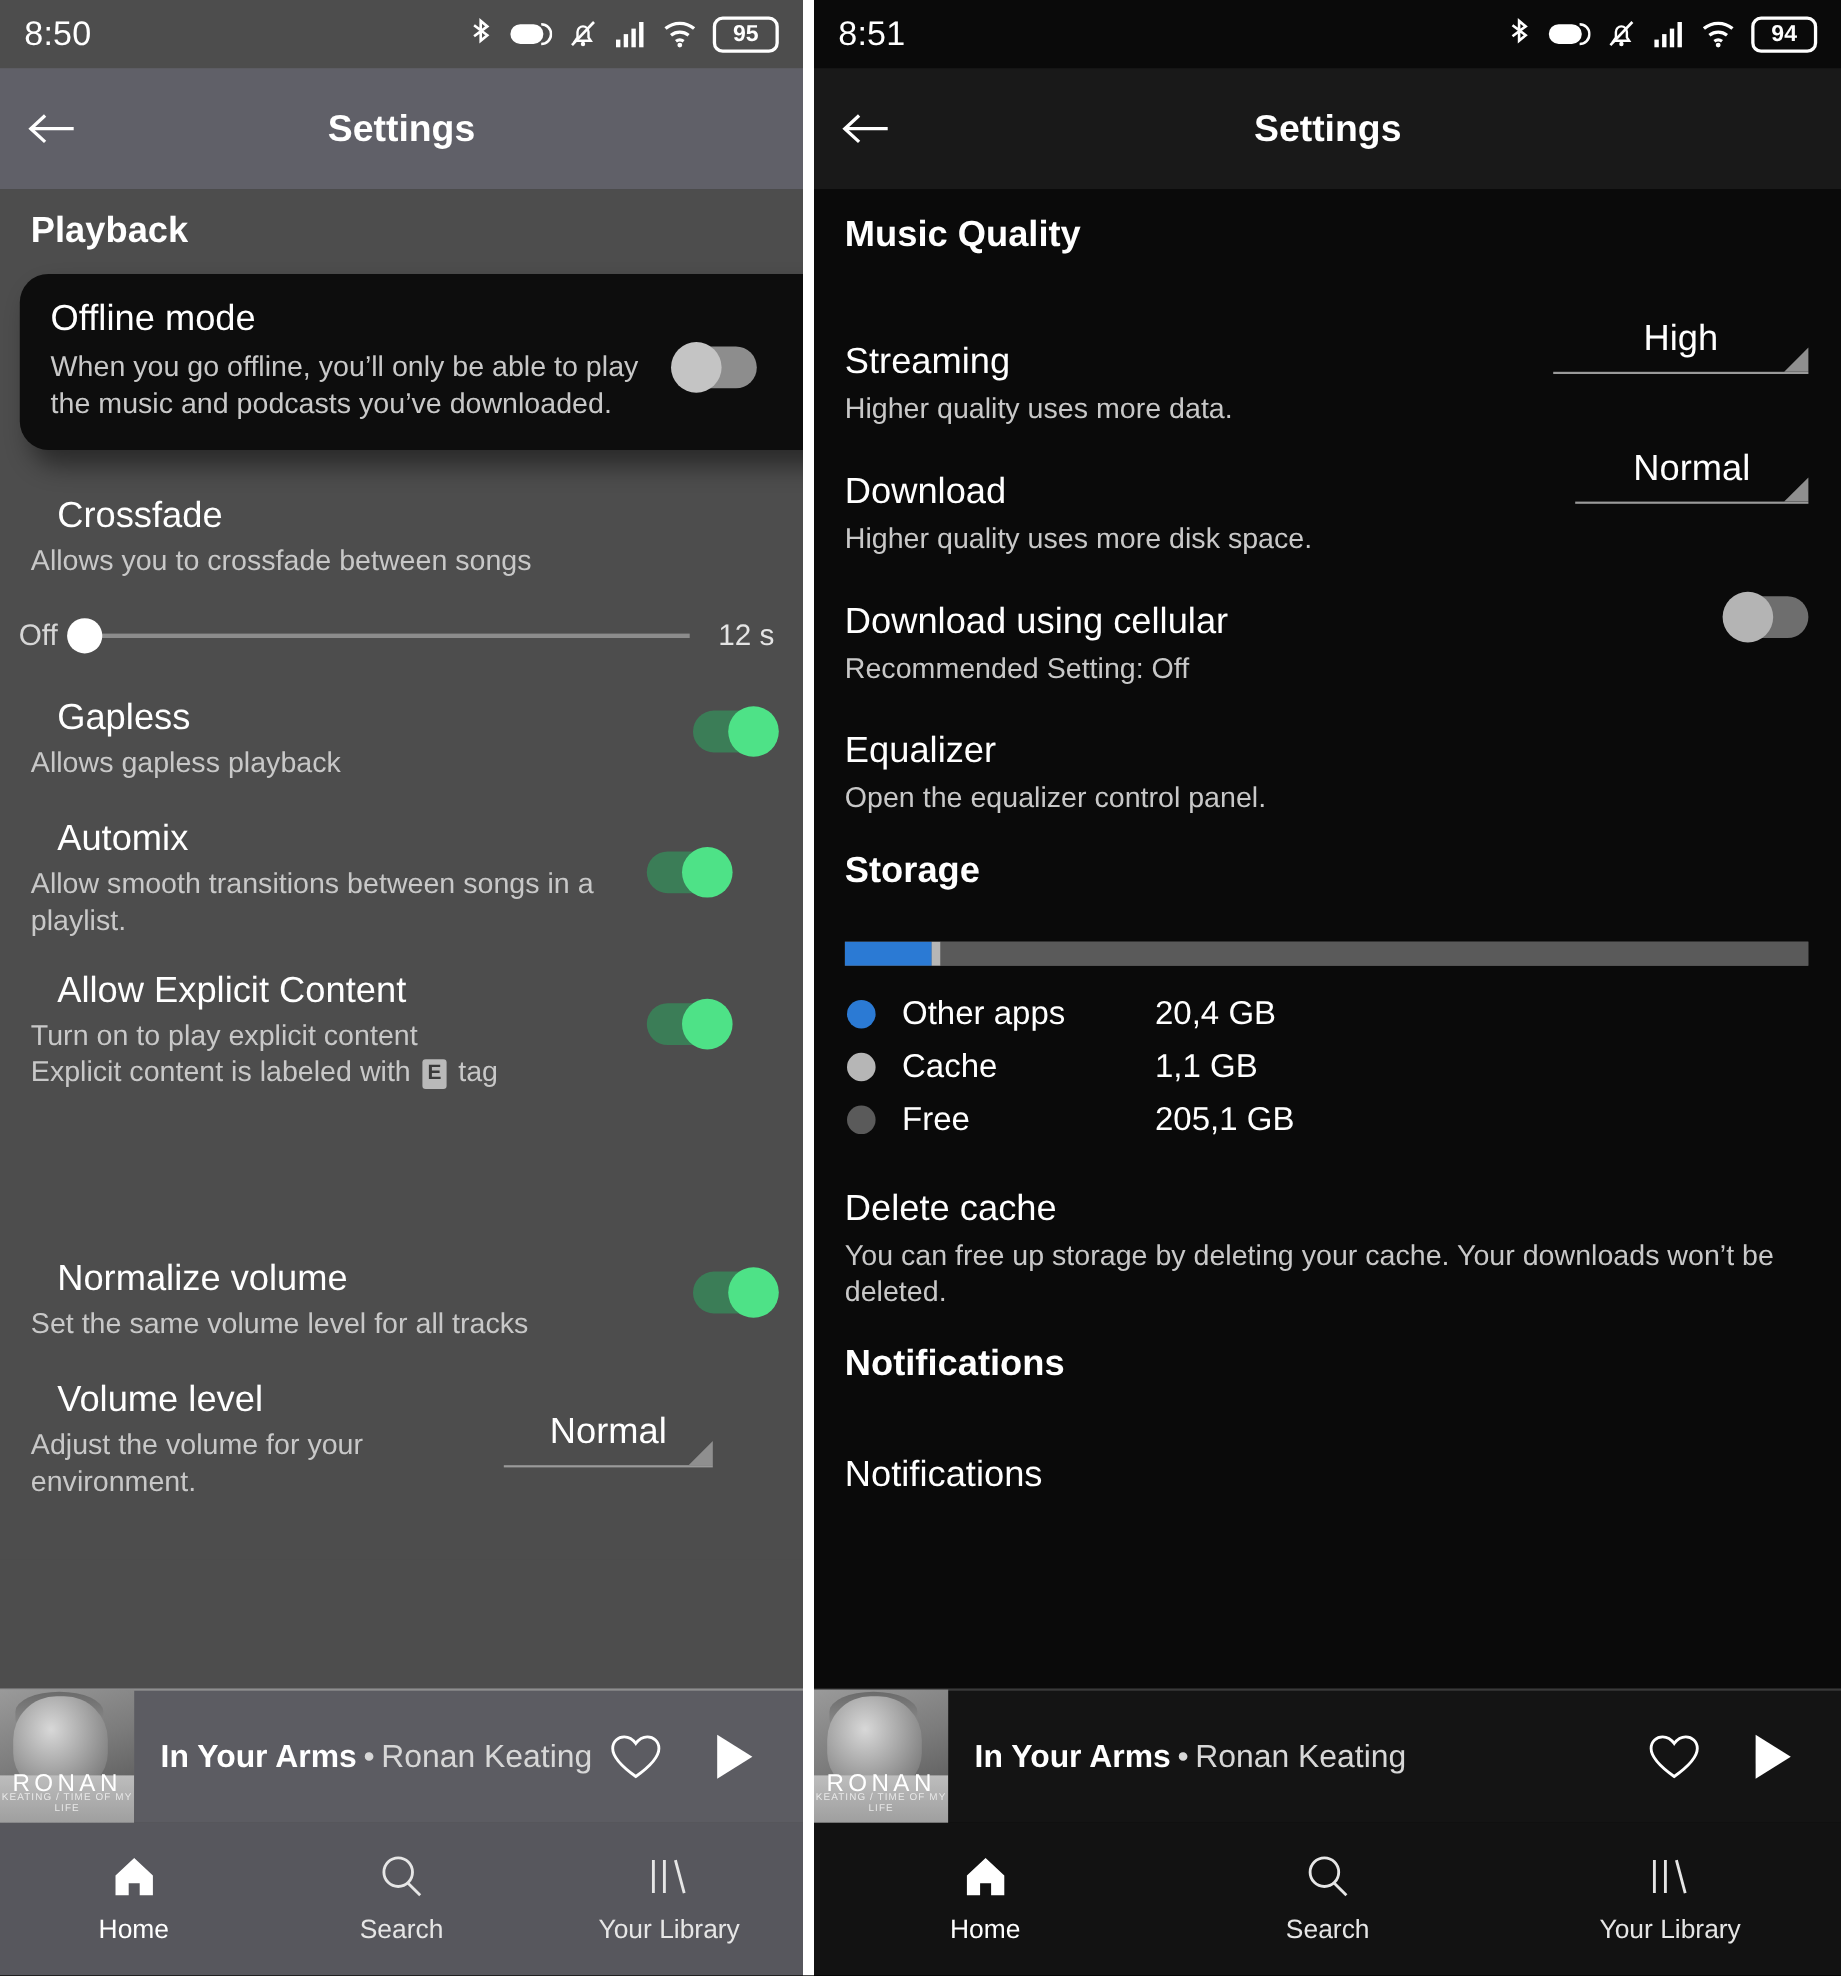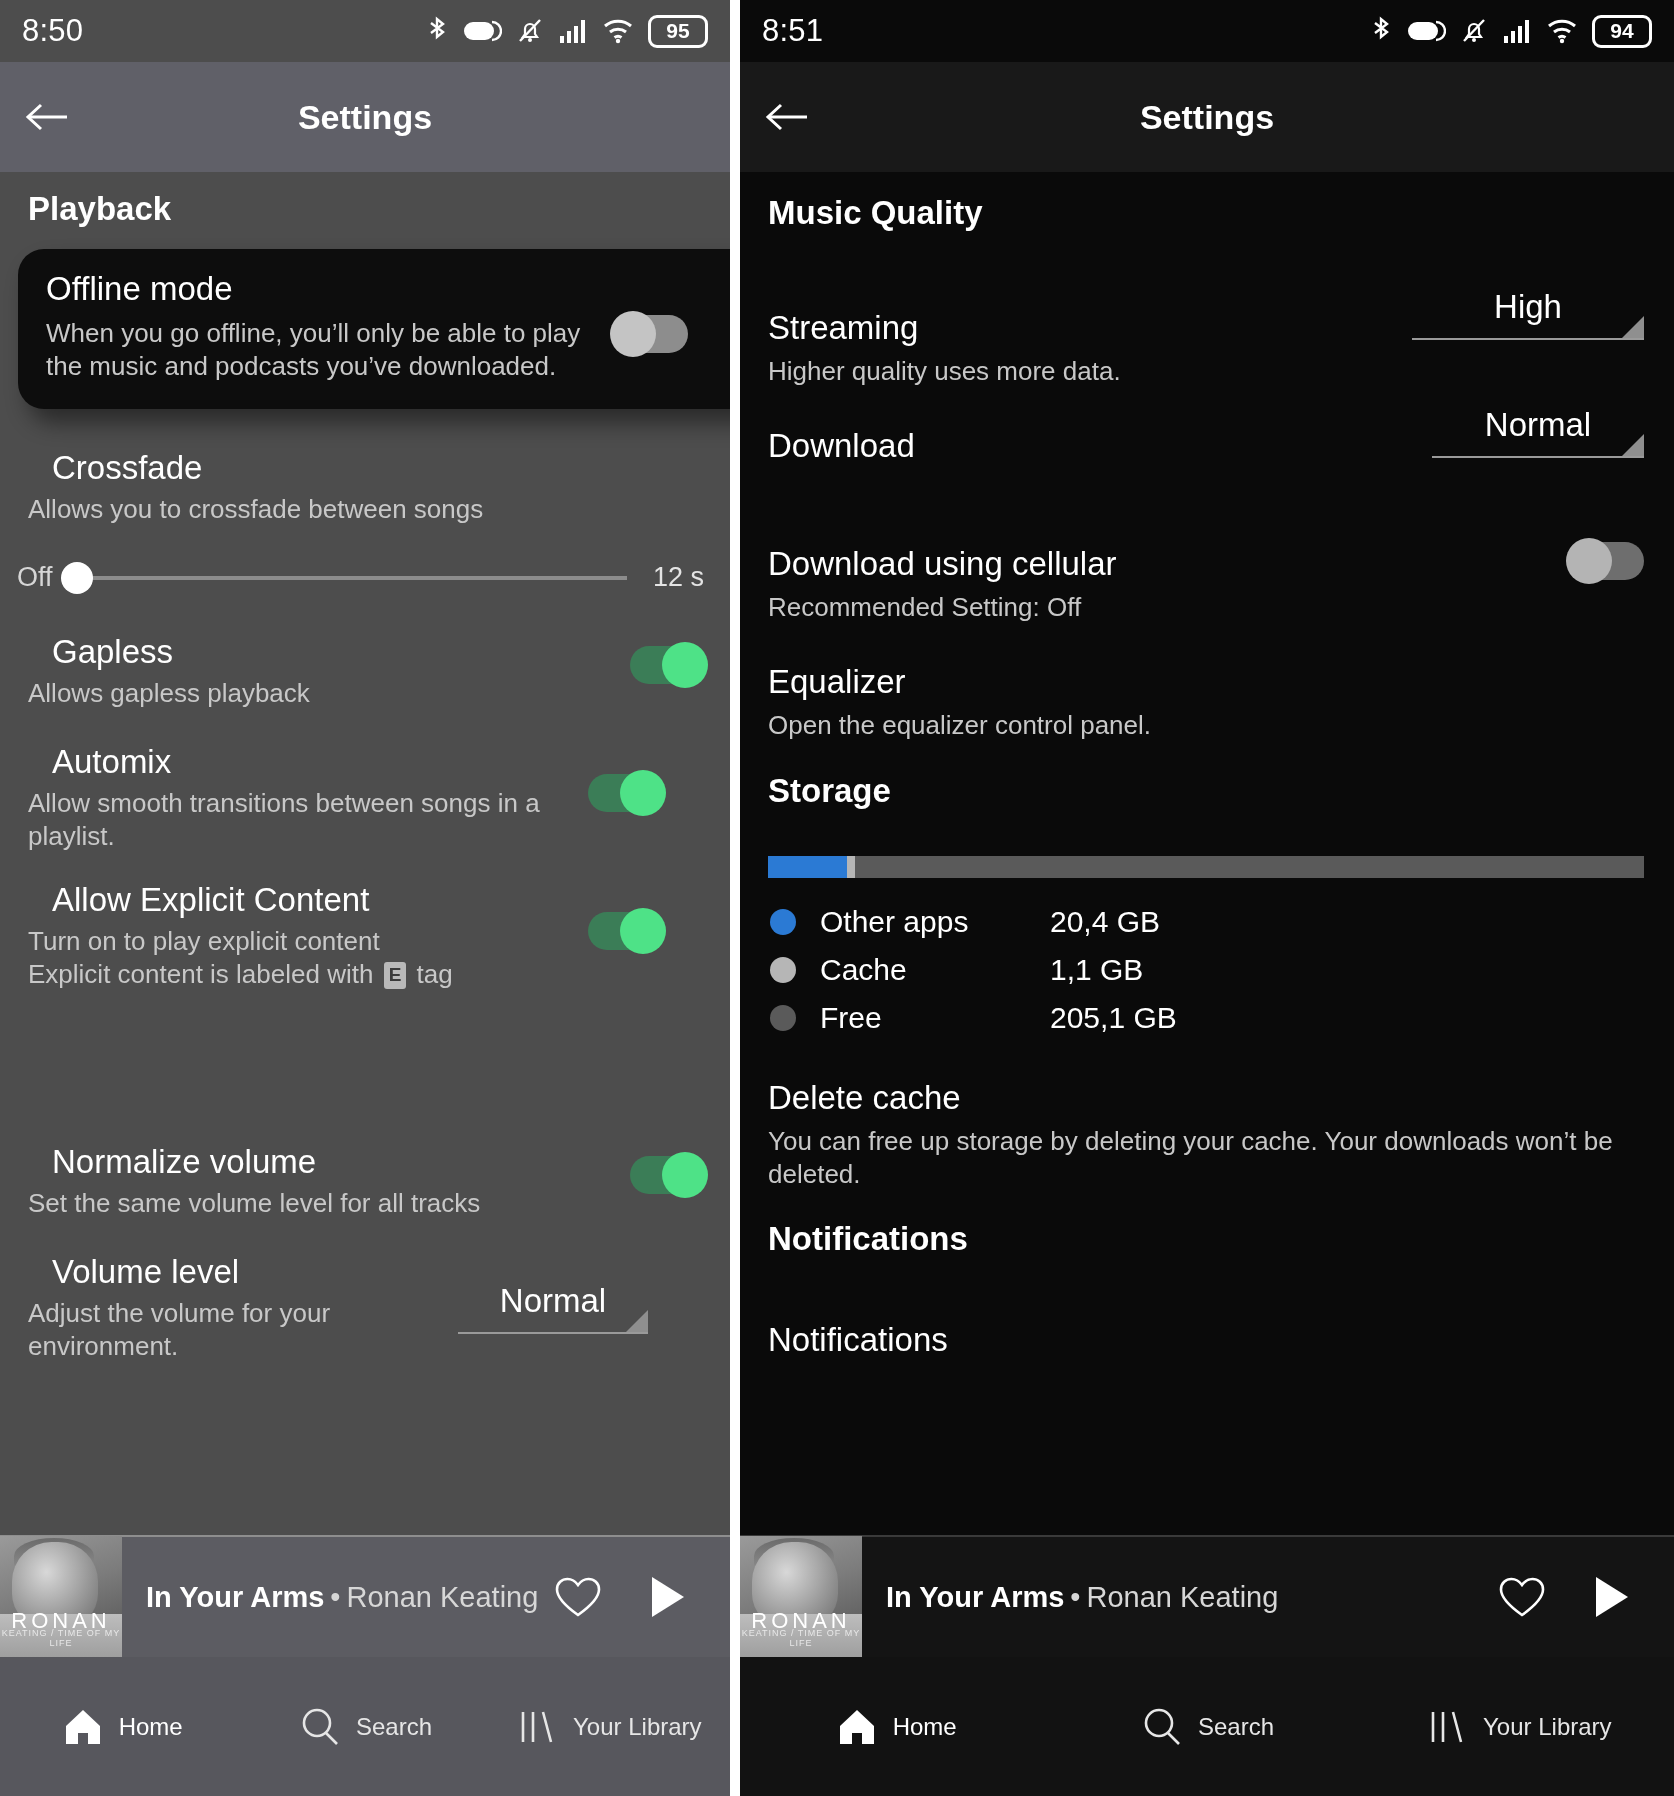--- a/index.html
+++ b/index.html
@@ -155,21 +155,21 @@
   }
   .np-text { margin-left: 24px; font-size: 29px; color: #d7d7d7; flex: 1; }
   .np-text b { color: #fff; font-weight: 700; }
   .np-dot { margin: 0 6px; }
   .np-actions { display: flex; align-items: center; gap: 44px; margin-right: 42px; }
 
   .bottomnav { position: absolute; left: 0; right: 0; bottom: 0; height: 139px; display: flex; }
   .left .bottomnav  { background: #57575d; }
   .right .bottomnav { background: #121212; }
   .navitem {
-    flex: 1; display: flex; 
+    flex: 1; display: flex; flex-direction: column;
     align-items: center; justify-content: center; gap: 14px;
   }
   .navitem .lbl { font-size: 24px; color: #e6e6e6; }
   .navitem.active .lbl { color: #fff; }
 
   
   .r-sect { position: absolute; left: 28px; }
   .r-item { position: absolute; left: 28px; right: 30px; display: flex; align-items: flex-start; }
   .r-item .txt { flex: 1; }
   .r-item .row-title { margin-bottom: 8px; margin-top: 28px; }
@@ -443,20 +443,21 @@
         <div class="dropdown">
           <div class="dd-value">High</div>
           <div class="dd-line"></div>
           <div class="dd-arrow"></div>
         </div>
       </div>
 
       <div class="r-item download">
         <div class="txt">
           <div class="row-title">Download</div>
+          <div class="row-sub">Higher quality uses more disk space.</div>
         </div>
         <div class="dropdown">
           <div class="dd-value">Normal</div>
           <div class="dd-line"></div>
           <div class="dd-arrow"></div>
         </div>
       </div>
 
       <div class="r-item dlcell">
         <div class="txt">

